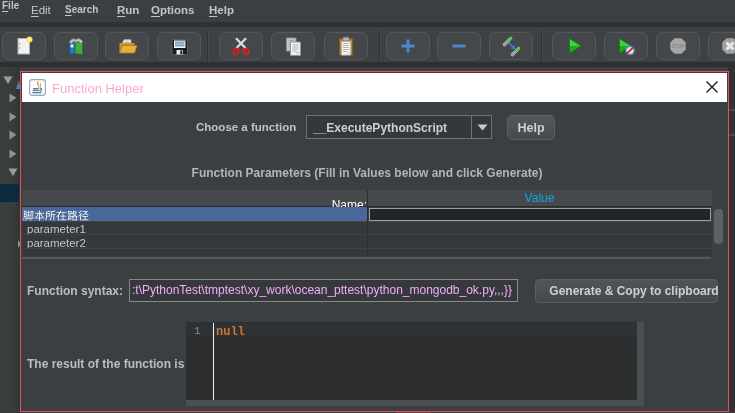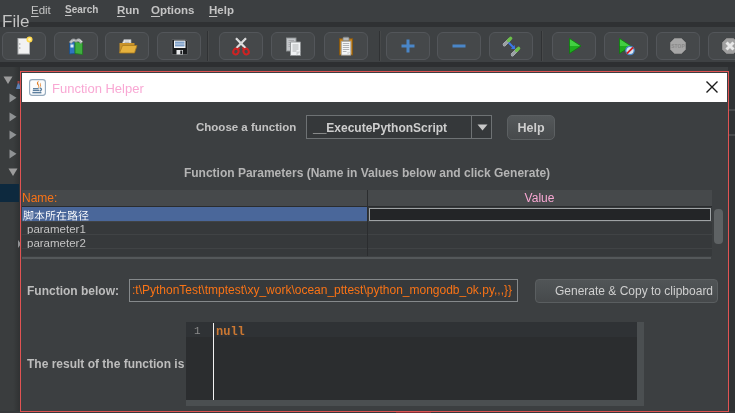--- a/index.html
+++ b/index.html
@@ -3,21 +3,21 @@
 *{margin:0;padding:0;box-sizing:border-box}
 html,body{width:735px;height:413px;overflow:hidden;background:#3c3f41;font-family:"Liberation Sans",sans-serif}
 .abs{position:absolute}
 .lbl{position:absolute;font-weight:bold;color:#bdbdbd;font-size:12px;white-space:nowrap}
 </style></head>
 <body>
 
 <div class="abs" style="left:0;top:0;width:735px;height:22px;background:#3c3f41"></div>
 <div class="abs" style="left:0;top:22px;width:735px;height:5px;background:#2f3133"></div>
 <div id="menuitems">
-    <div class="abs" style="left:2px;top:12px;font-size:17px;font-weight:normal;color:#c4c4c4;text-decoration:underline;text-decoration-color:transparent;white-space:nowrap"><span style="text-decoration:underline;text-decoration-color:#c4c4c4;text-underline-offset:2px">F</span>ile</div>
+    <div class="abs" style="left:2px;top:0;font-size:10px;font-weight:bold;color:#c4c4c4;text-decoration:underline;text-decoration-color:transparent;white-space:nowrap"><span style="text-decoration:underline;text-decoration-color:#c4c4c4;text-underline-offset:2px">F</span>ile</div>
     <div class="abs" style="left:31px;top:4px;font-size:11.5px;font-weight:normal;color:#c4c4c4;text-decoration:underline;text-decoration-color:transparent;white-space:nowrap"><span style="text-decoration:underline;text-decoration-color:#c4c4c4;text-underline-offset:2px">E</span>dit</div>
     <div class="abs" style="left:65px;top:4px;font-size:10px;font-weight:bold;color:#c4c4c4;text-decoration:underline;text-decoration-color:transparent;white-space:nowrap"><span style="text-decoration:underline;text-decoration-color:#c4c4c4;text-underline-offset:2px">S</span>earch</div>
     <div class="abs" style="left:117px;top:4px;font-size:11.5px;font-weight:bold;color:#c4c4c4;text-decoration:underline;text-decoration-color:transparent;white-space:nowrap"><span style="text-decoration:underline;text-decoration-color:#c4c4c4;text-underline-offset:2px">R</span>un</div>
     <div class="abs" style="left:151px;top:4px;font-size:11.5px;font-weight:bold;color:#c4c4c4;text-decoration:underline;text-decoration-color:transparent;white-space:nowrap"><span style="text-decoration:underline;text-decoration-color:#c4c4c4;text-underline-offset:2px">O</span>ptions</div>
     <div class="abs" style="left:209px;top:4px;font-size:11.5px;font-weight:bold;color:#c4c4c4;text-decoration:underline;text-decoration-color:transparent;white-space:nowrap"><span style="text-decoration:underline;text-decoration-color:#c4c4c4;text-underline-offset:2px">H</span>elp</div>
   </div>
 
 <div class="abs" style="left:0;top:27px;width:735px;height:35px;background:#3e4143"></div>
 <div class="abs" style="left:0;top:62px;width:735px;height:5px;background:#2d2f31"></div>
 <div id="toolbar">
@@ -185,25 +185,25 @@
 <div class="lbl" style="left:196px;top:121px;font-size:11.5px;color:#c3c3c3">Choose a function</div>
 <div class="abs" style="left:306px;top:115px;width:186px;height:24px;background:#35383a;border:1px solid #6e7274"></div>
 <div class="abs" style="left:313px;top:120.5px;font-size:12px;font-weight:bold;color:#cecece;white-space:nowrap">__ExecutePythonScript</div>
 <div class="abs" style="left:471px;top:116px;width:1px;height:22px;background:#6e7274"></div>
 <svg class="abs" style="left:477px;top:124px" width="11" height="7">
     <path d="M0.5 0.5 L10.5 0.5 L5.5 6.5 Z" fill="#c7c7c7"></path>
   </svg>
 <div class="abs" style="left:507px;top:115px;width:48px;height:25px;background:linear-gradient(#54585a,#474a4c);border:1px solid #5c6062;border-radius:5px"></div>
 <div class="abs" style="left:507px;top:121px;width:48px;text-align:center;font-size:12.5px;font-weight:bold;color:#cecece">Help</div>
 
-<div class="abs" style="left:22px;top:166px;width:690px;text-align:center;font-size:12px;font-weight:bold;color:#b4b4b4">Function Parameters (Name in Values below and click Generate)</div>
+<div class="abs" style="left:22px;top:166px;width:690px;text-align:center;font-size:12px;font-weight:bold;color:#b4b4b4">Function Parameters (Fill in Values below and click Generate)</div>
 
 <div class="abs" style="left:22px;top:190px;width:690px;height:16.5px;background:#46494b;border-bottom:1px solid #2a2c2e"></div>
-<div class="abs" style="left:22px;top:191px;width:345px;text-align:left;font-size:12px;color:#f97316">Name:</div>
-<div class="abs" style="left:367px;top:191px;width:345px;text-align:center;font-size:12px;color:#f9a8d4">Value</div>
+<div class="abs" style="left:22px;top:198px;width:345px;text-align:right;font-size:12px;color:#ffffff">Name:</div>
+<div class="abs" style="left:367px;top:191px;width:345px;text-align:center;font-size:12px;color:#0ea5e9">Value</div>
 <div class="abs" style="left:22px;top:207px;width:690px;height:49px;background:#36393b"></div>
 <div class="abs" style="left:22px;top:207px;width:345px;height:13.5px;background:#4a679a"></div>
 <div id="cjkrow" class="abs" style="left:23px;top:208px"><svg width="67" height="12" viewBox="0 -9.7 67.0 12" fill="#fff">
       <g transform="translate(0.00,0) scale(0.011000,-0.011000)">
         <path d="M86 803V442C86 296 82 94 29 -49C44 -54 72 -69 84 -79C119 17 135 142 142 260H261V9C261 -3 257 -6 247 -6C236 -7 205 -7 168 -6C177 -24 185 -55 187 -72C241 -72 274 -70 295 -59C317 -47 323 -26 323 8V803ZM147 735H261V569H147ZM147 501H261V330H145L147 443ZM694 782V-80H760V711H866V172C866 161 863 158 854 158C844 157 814 157 778 158C788 139 798 107 800 88C848 88 881 90 904 102C926 114 932 136 932 170V782ZM375 26 376 27C393 37 423 45 599 77C604 54 608 34 610 16L665 36C656 102 625 213 591 298L540 283C557 238 573 185 586 135L439 111C472 187 503 284 524 375H661V447H541V603H644V674H541V835H477V674H371V603H477V447H352V375H456C437 275 403 176 392 148C379 115 367 92 353 89C361 72 372 40 375 26Z"></path>
       </g>
       <g transform="translate(11.00,0) scale(0.011000,-0.011000)">
         <path d="M460 839V629H65V553H367C294 383 170 221 37 140C55 125 80 98 92 79C237 178 366 357 444 553H460V183H226V107H460V-80H539V107H772V183H539V553H553C629 357 758 177 906 81C920 102 946 131 965 146C826 226 700 384 628 553H937V629H539V839Z"></path>
       </g>
       <g transform="translate(22.00,0) scale(0.011000,-0.011000)">
@@ -223,26 +223,26 @@
 <div class="abs" style="left:27px;top:223px;font-size:11.5px;color:#c4c4c4">parameter1</div>
 <div class="abs" style="left:27px;top:236.5px;font-size:11.5px;color:#c4c4c4">parameter2</div>
 <div class="abs" style="left:22px;top:220.5px;width:690px;height:1px;background:#404345"></div>
 <div class="abs" style="left:22px;top:234px;width:690px;height:1px;background:#404345"></div>
 <div class="abs" style="left:22px;top:247.5px;width:690px;height:1px;background:#404345"></div>
 <div class="abs" style="left:367px;top:190px;width:1px;height:66px;background:#2b2d2f"></div>
 <div class="abs" style="left:712px;top:190px;width:12px;height:66px;background:#3c3f41"></div>
 <div class="abs" style="left:713.5px;top:209px;width:9px;height:35px;background:#5e6264;border-radius:4px"></div>
 <div class="abs" style="left:22px;top:257px;width:689px;height:2px;background:#54585a"></div>
 
-<div class="lbl" style="left:27px;top:284px">Function below:</div>
+<div class="lbl" style="left:27px;top:284px">Function syntax:</div>
 <div class="abs" style="left:129px;top:279px;width:389px;height:23px;background:#36393b;border:1px solid #85898b;overflow:hidden">
-  <div style="font-size:12px;color:#f97316;line-height:21px;white-space:nowrap;padding-left:2px">:t\PythonTest\tmptest\xy_work\ocean_pttest\python_mongodb_ok.py,,,}}</div>
+  <div style="font-size:12px;color:#f0abfc;line-height:21px;white-space:nowrap;padding-left:2px">:t\PythonTest\tmptest\xy_work\ocean_pttest\python_mongodb_ok.py,,,}}</div>
 </div>
 <div class="abs" style="left:535px;top:279px;width:183px;height:24px;background:linear-gradient(#515557,#46494b);border:1px solid #5a5e60;border-radius:4px"></div>
-<div class="abs" style="left:535px;top:284px;width:198px;text-align:center;font-size:12px;font-weight:normal;color:#cfcfcf">Generate &amp; Copy to clipboard</div>
+<div class="abs" style="left:535px;top:284px;width:198px;text-align:center;font-size:12px;font-weight:bold;color:#cfcfcf">Generate &amp; Copy to clipboard</div>
 
 <div class="lbl" style="left:27px;top:357px">The result of the function is</div>
 <div class="abs" style="left:186px;top:322px;width:458px;height:78px;background:#2b2d2f"></div>
 <div class="abs" style="left:186px;top:322px;width:458px;height:15px;background:#2f3235"></div>
 <div class="abs" style="left:194px;top:325px;font-family:'Liberation Mono',monospace;font-size:11px;color:#8a8a8a">1</div>
 <div class="abs" style="left:212.5px;top:322.5px;width:1.2px;height:77px;background:#f2f2f2"></div>
 <div class="abs" style="left:216px;top:324.5px;font-family:'Liberation Mono',monospace;font-size:12px;font-weight:bold;color:#cc7832">null</div>
 <div class="abs" style="left:637px;top:322px;width:7px;height:78px;background:#4b4f51"></div>
 <div class="abs" style="left:186px;top:400px;width:458px;height:6px;background:#4b4f51"></div>
 

